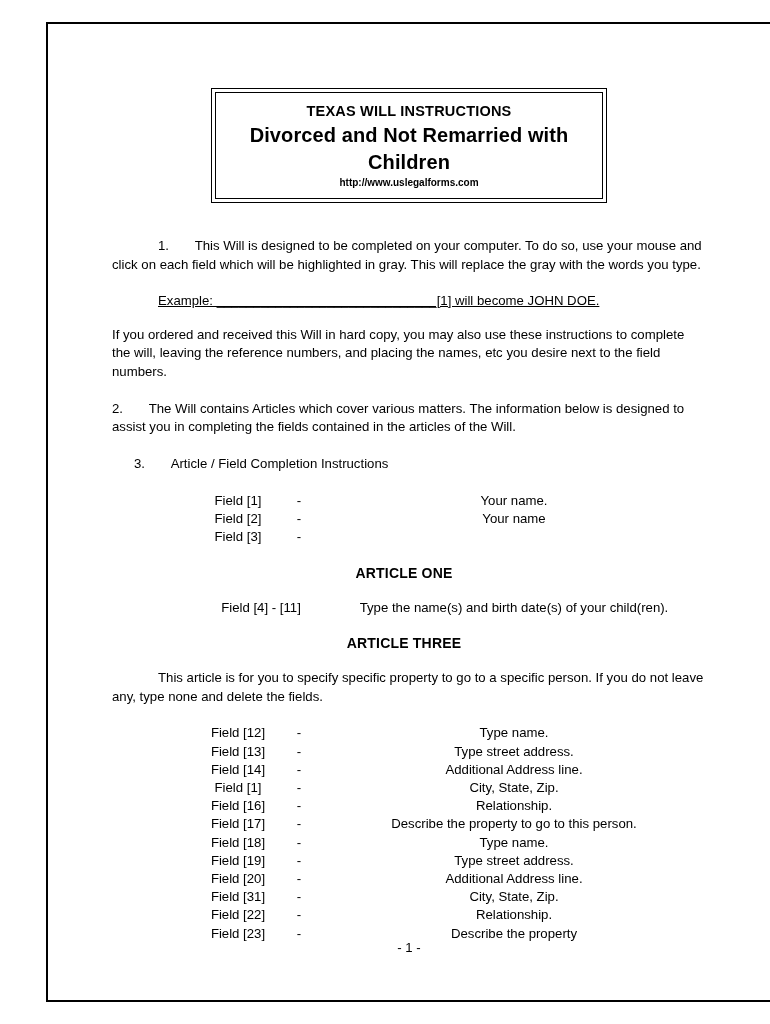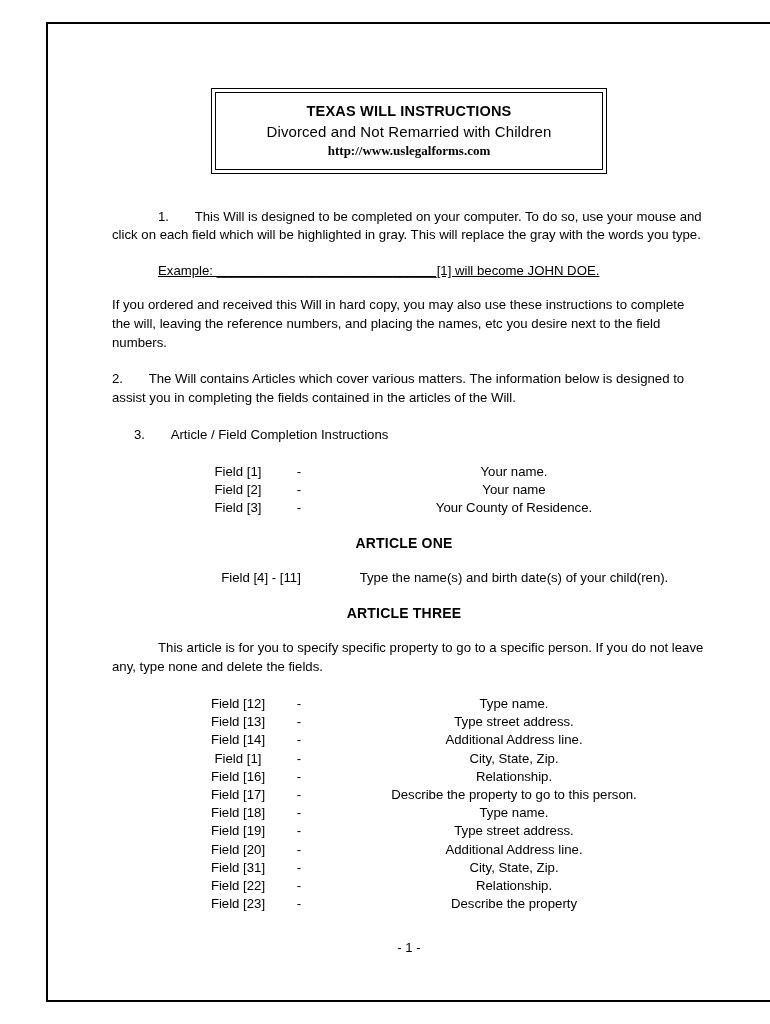--- a/index.html
+++ b/index.html
@@ -52,36 +52,35 @@
     text-align: center;
     box-sizing: border-box;
   }
   .title-line1 {
     font-size: 14.5px;
     font-weight: bold;
     line-height: 1.35;
     letter-spacing: 0.2px;
   }
   .title-line2 {
-    font-size: 15px;
-    font-weight: normal;
+    font-size: 20px;
+    font-weight: bold;
     line-height: 1.35;
     letter-spacing: 0.1px;
   }
   .title-line3 {
     font-size: 8.5px;
     font-weight: bold;
     line-height: 1.45;
     margin-top: 2px;
   }
   .title-line4 {
-    font-size: 13px;
+    font-size: 10px;
     font-weight: bold;
     line-height: 1.45;
-    font-family: Liberation Serif, serif;
   }
 
   
   .para {
     font-size: 13.2px;
     line-height: 1.42;
     text-align: left;
   }
   .gap-lg { height: 34px; }
   .gap-md { height: 18px; }
@@ -180,21 +179,20 @@
         <span class="f-desc">Your name.</span>
       </div>
       <div class="field-row">
         <span class="f-label">Field [2]</span>
         <span class="f-dash">-</span>
         <span class="f-desc">Your name</span>
       </div>
       <div class="field-row">
         <span class="f-label">Field [3]</span>
         <span class="f-dash">-</span>
-        <span class="f-desc">Your County of Residence.</span>
       </div>
     </div>
 
     <div class="gap-md"></div>
 
     <div class="article-head article-head-offset">ARTICLE ONE</div>
 
     <div class="gap-md"></div>
 
     <div class="field-list">

